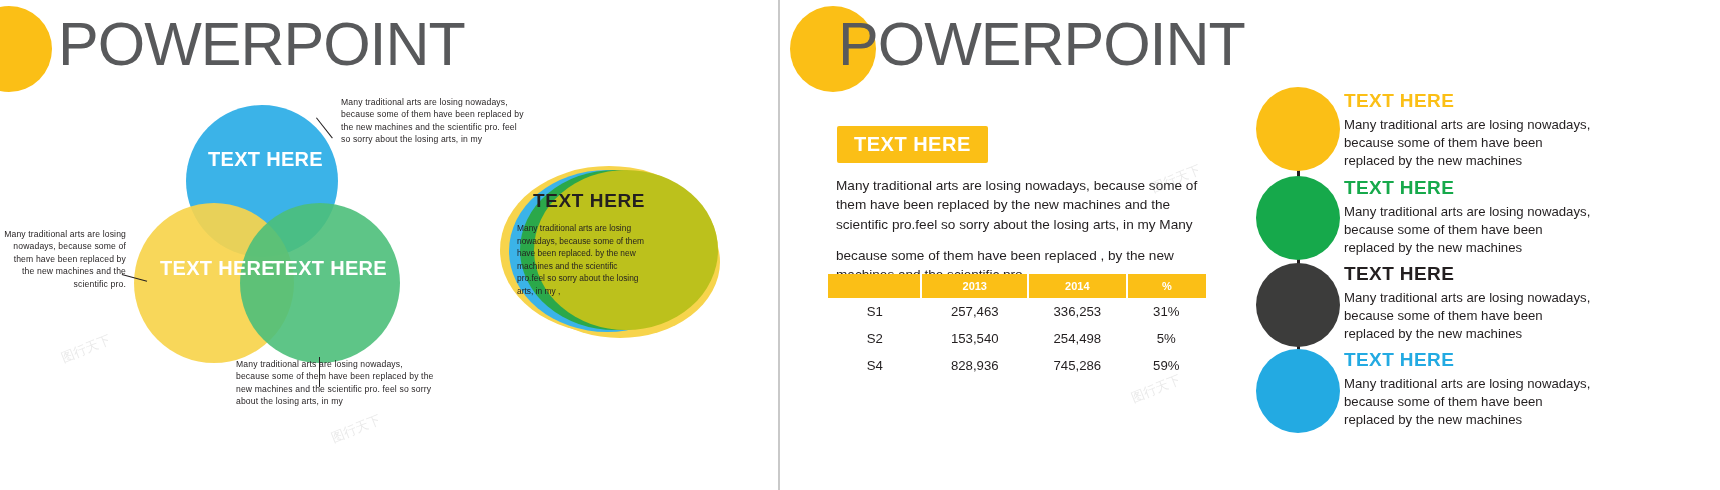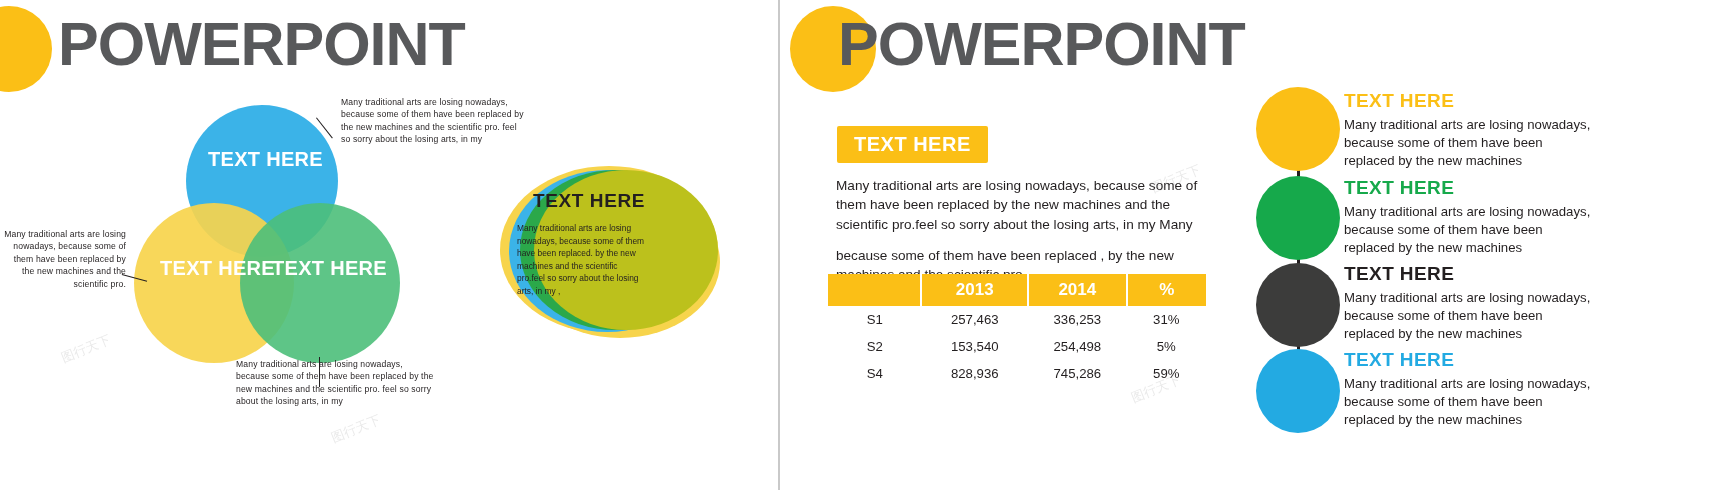--- a/index.html
+++ b/index.html
@@ -15,21 +15,21 @@
     position:absolute;top:0;left:778px;width:2px;height:490px;
     background:#c9c9c9;
   }
 
   
   .title-dot{
     position:absolute;border-radius:50%;background:#FBBF16;
   }
   .ppt-title{
     position:absolute;
-    font-size:61px;font-weight:bold;color:#58595B;
+    font-size:61px;font-weight:normal;color:#58595B;
     letter-spacing:-1px;line-height:1;
     font-family:"Liberation Sans", sans-serif;
     white-space:nowrap;
   }
 
   
   .venn{position:absolute;border-radius:50%;}
   .venn-label{
     position:absolute;font-size:20px;font-weight:bold;color:#ffffff;
     white-space:nowrap;letter-spacing:.3px;
@@ -57,21 +57,21 @@
     padding:7px 17px;border-radius:2px;white-space:nowrap;
   }
   .para{
     position:absolute;font-size:13.6px;color:#231F20;line-height:1.42;
   }
   table.data{
     position:absolute;border-collapse:collapse;font-size:13.2px;color:#231F20;
   }
   table.data th{
     background:#FBBF16;color:#ffffff;font-weight:bold;
-    padding:6px 0;text-align:center;font-size:17px;
+    padding:6px 0;text-align:center;font-size:11px;
     border-right:2px solid #ffffff;
   }
   table.data th:last-child{border-right:none;}
   table.data td{
     padding:6px 0;text-align:center;font-weight:normal;
   }
   .bullet-dot{position:absolute;border-radius:50%;}
   .bullet-line{position:absolute;width:3px;background:#231F20;}
   .bullet-title{
     position:absolute;font-size:19px;font-weight:bold;white-space:nowrap;

